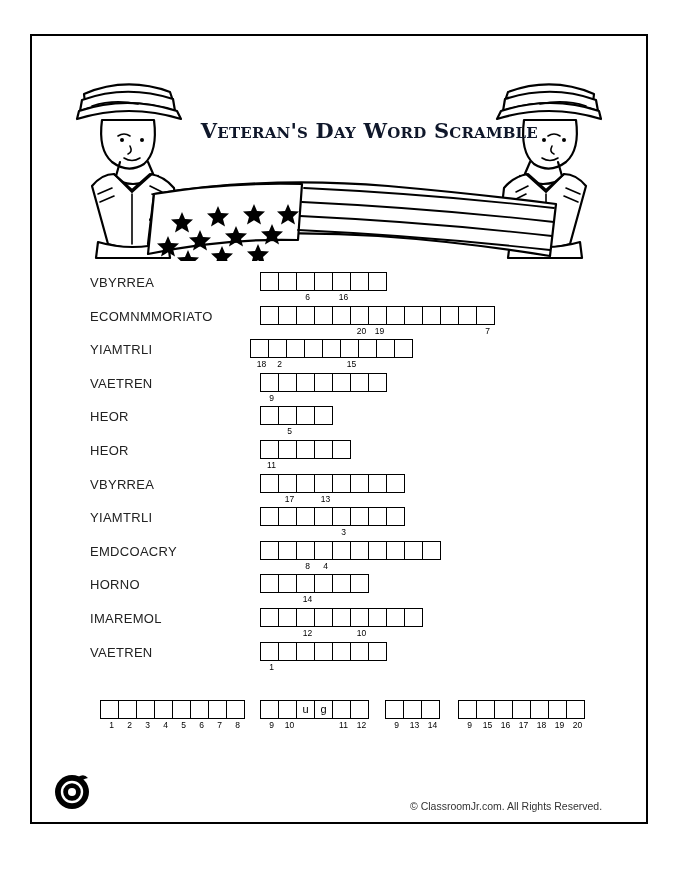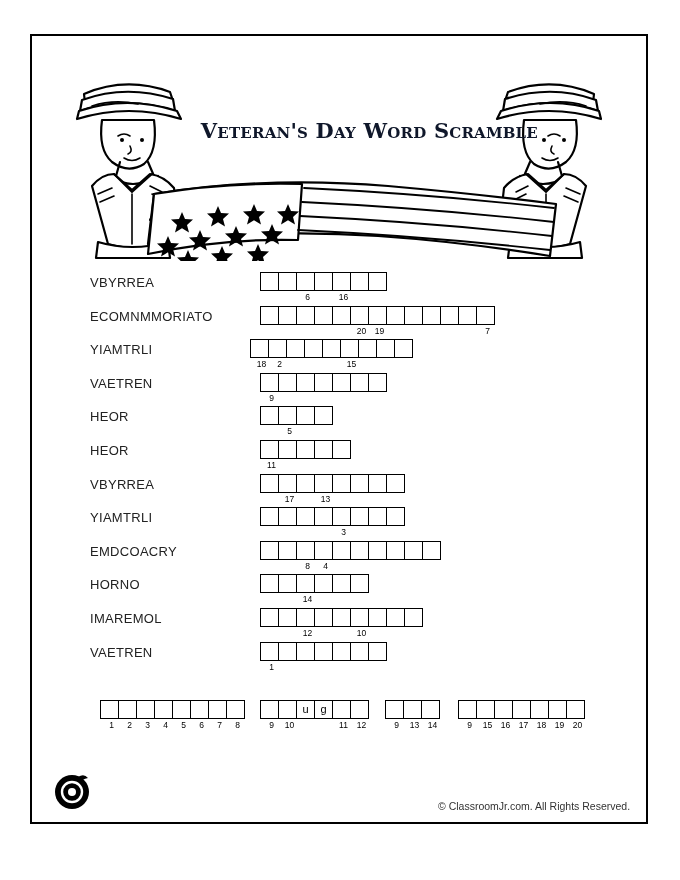--- a/index.html
+++ b/index.html
@@ -117,21 +117,20 @@
     top: 19px;
   }
 
   
   .copyright {
     position: absolute;
     left: 410px; top: 800px;
     font-size: 10.5px;
     color: #333;
     white-space: nowrap;
-    margin-left: 28px;
   }
   .logo {
     position: absolute;
     left: 52px; top: 768px;
     width: 44px; height: 44px;
   }
 </style>
 </head>
 <body>
 

